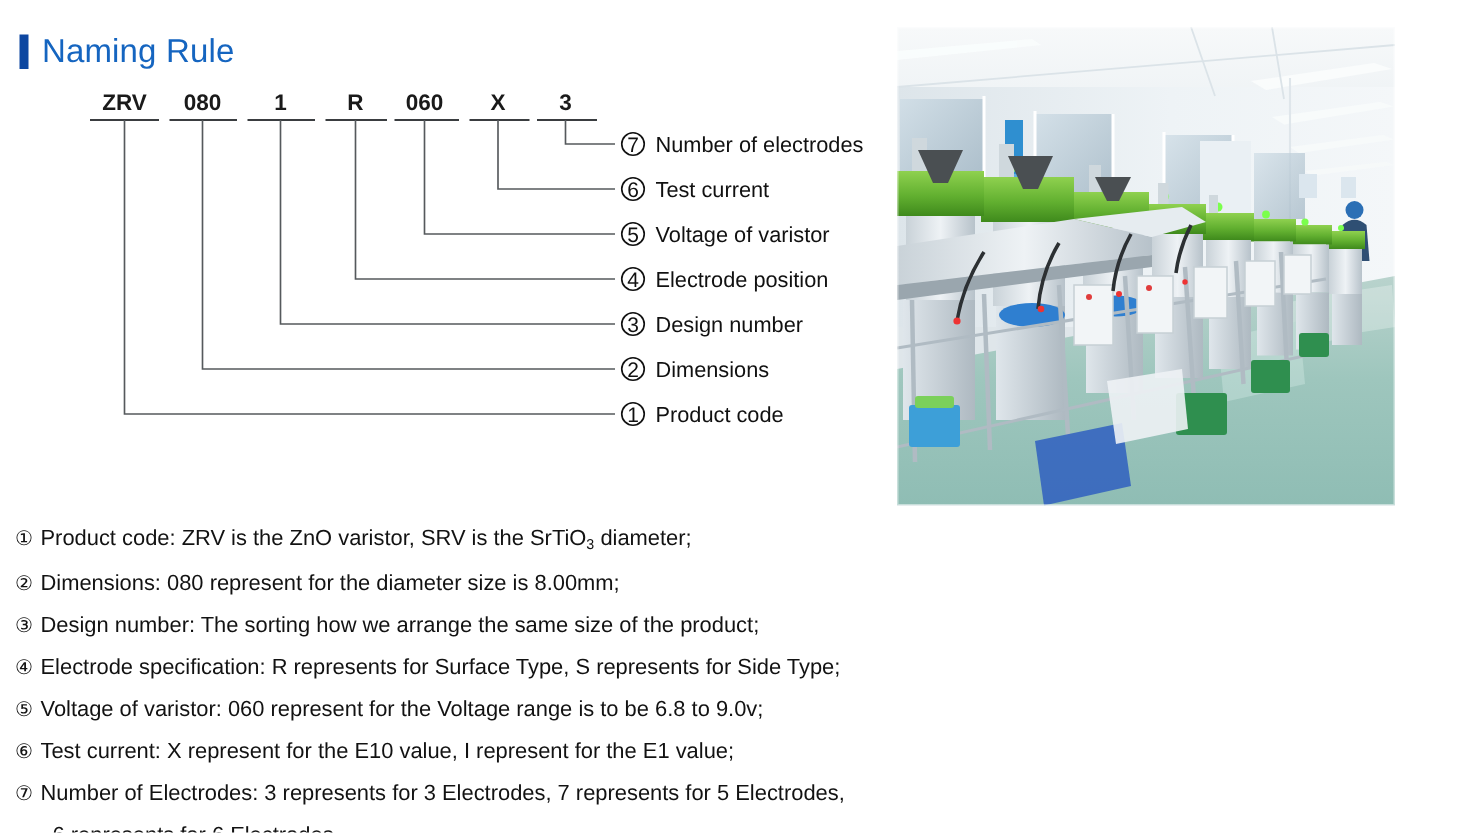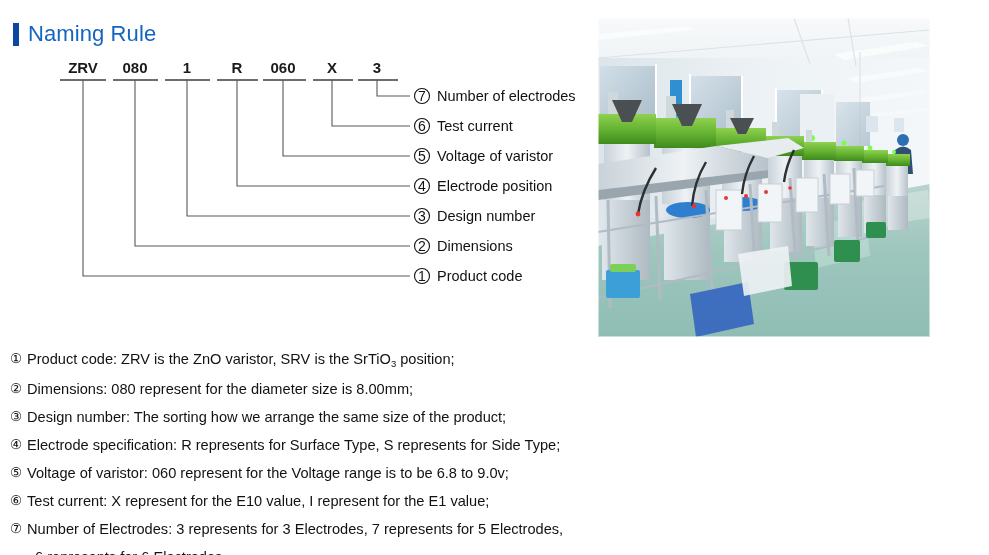--- a/index.html
+++ b/index.html
@@ -145,21 +145,21 @@
         </g>
       </g>
     </svg>
   </div>
 
 
   <div class="code-desc">
 
     <div class="desc-row">
       <span class="desc-marker">①</span>
-      <span class="desc-text"><span>Product code: ZRV is the ZnO varistor, SRV is the SrTiO</span><sub>3</sub><span> position;</span></span>
+      <span class="desc-text"><span>Product code: ZRV is the ZnO varistor, SRV is the SrTiO</span><sub>3</sub><span> diameter;</span></span>
     </div>
 
     <div class="desc-row">
       <span class="desc-marker">②</span>
       <span class="desc-text"> Dimensions: 080 represent for the diameter size is 8.00mm;</span>
     </div>
 
     <div class="desc-row">
       <span class="desc-marker">③</span>
       <span class="desc-text">Design number: The sorting how we arrange the same size of the product;</span>

